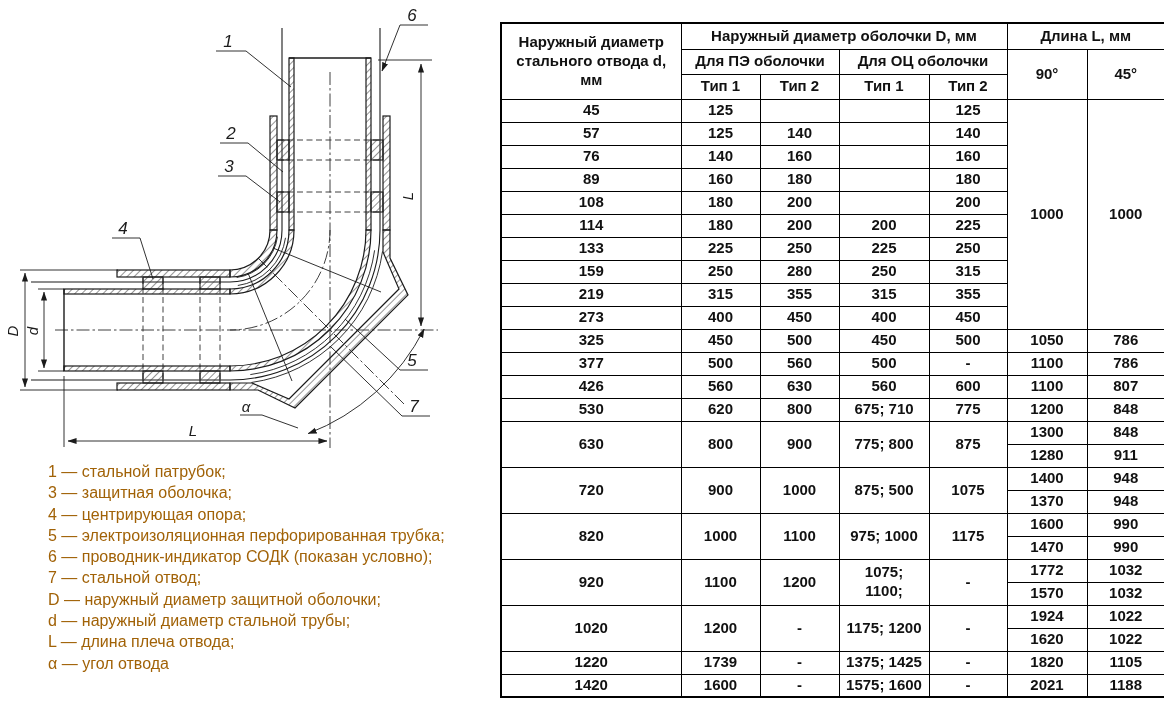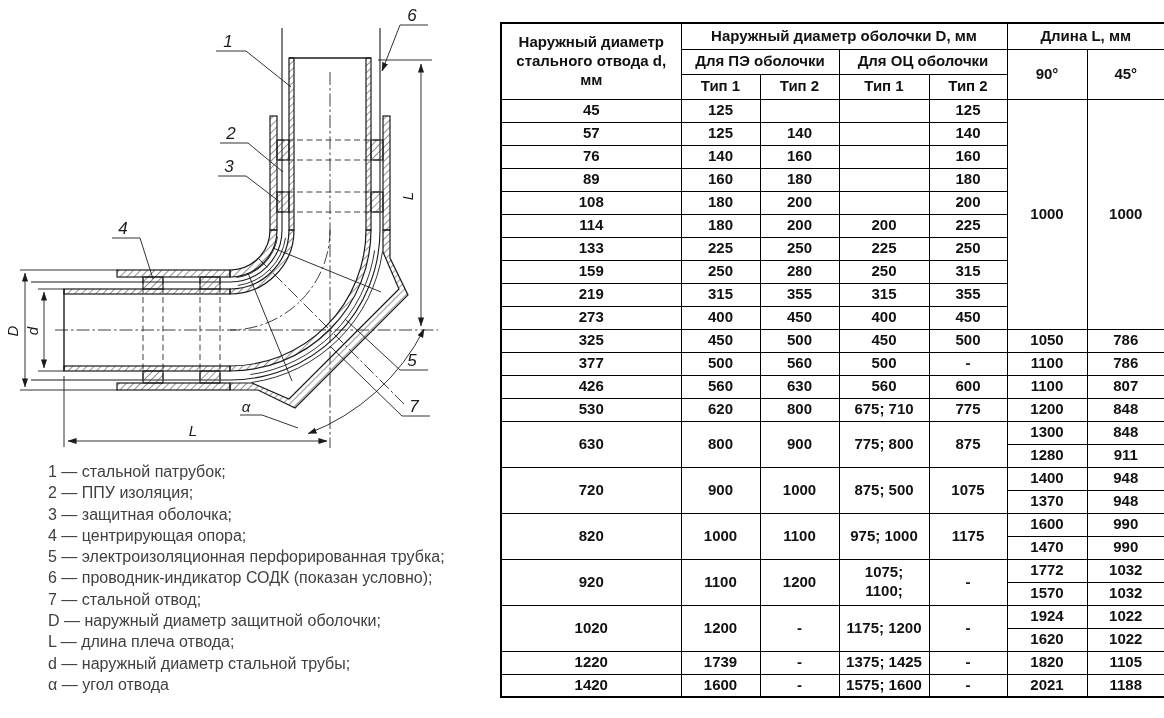--- a/index.html
+++ b/index.html
@@ -7,21 +7,21 @@
     width:1164px;height:718px;position:relative;background:#ffffff;
     font-family:"Liberation Sans",sans-serif;color:#000;overflow:hidden;
   }
   .drawing{position:absolute;left:0;top:0;}
   svg text{fill:#1b1b1b;}
   .callout{font-size:17px;font-style:italic;font-family:"Liberation Sans",sans-serif;}
   .dimtxt{font-size:15px;font-style:italic;font-family:"Liberation Sans",sans-serif;}
 
   .legend{
     position:absolute;left:48px;top:461px;width:440px;
-    font-size:16px;line-height:21.3px;color:#404040;
+    font-size:16px;line-height:21.3px;color:#a16207;
   }
   .legend-item{white-space:nowrap;}
 
   .spec-table{
     position:absolute;left:500px;top:22px;width:664px;
     border-collapse:collapse;table-layout:fixed;
     border:2px solid #000;
   }
   .spec-table th,.spec-table td{
     border:1px solid #000;text-align:center;vertical-align:middle;
@@ -160,29 +160,28 @@
     <text class="callout" x="229" y="172" text-anchor="middle">3</text>
     <text class="callout" x="123" y="234" text-anchor="middle">4</text>
     <text class="callout" x="412" y="366" text-anchor="middle">5</text>
     <text class="callout" x="412" y="21" text-anchor="middle">6</text>
     <text class="callout" x="414" y="412" text-anchor="middle">7</text>
   </g>
 </svg>
 
 <div class="legend">
     <div class="legend-item">1 — стальной патрубок;</div>
-    <div class="legend-item">2 — ППУ изоляция;</div>
     <div class="legend-item">3 — защитная оболочка;</div>
     <div class="legend-item">4 — центрирующая опора;</div>
     <div class="legend-item">5 — электроизоляционная перфорированная трубка;</div>
     <div class="legend-item">6 — проводник-индикатор СОДК (показан условно);</div>
     <div class="legend-item">7 — стальной отвод;</div>
     <div class="legend-item">D — наружный диаметр защитной оболочки;</div>
+    <div class="legend-item">d — наружный диаметр стальной трубы;</div>
     <div class="legend-item">L — длина плеча отвода;</div>
-    <div class="legend-item">d — наружный диаметр стальной трубы;</div>
     <div class="legend-item">α — угол отвода</div>
   </div>
 
 <table class="spec-table">
   <colgroup>
     <col style="width:180px">
       <col style="width:79px">
       <col style="width:79px">
     <col style="width:90px">
       <col style="width:78px">

